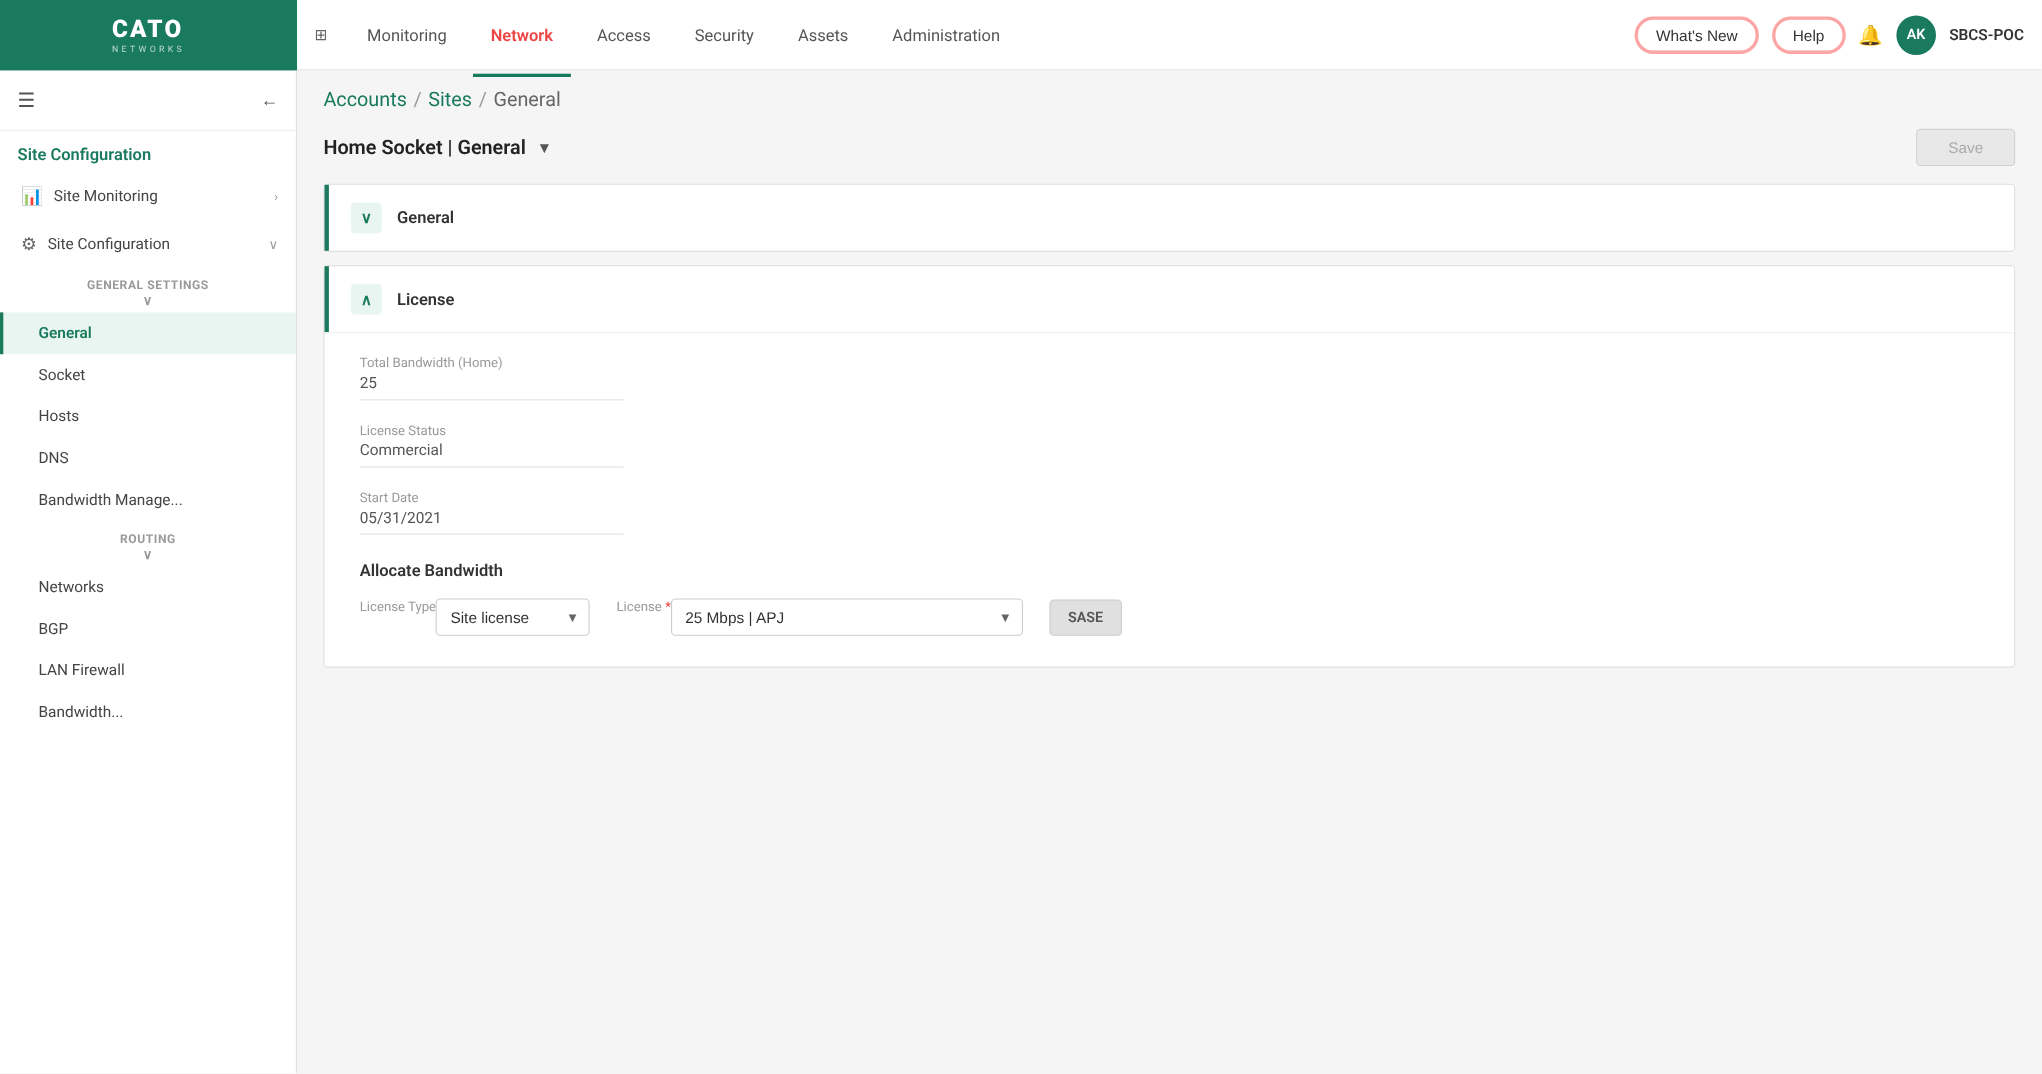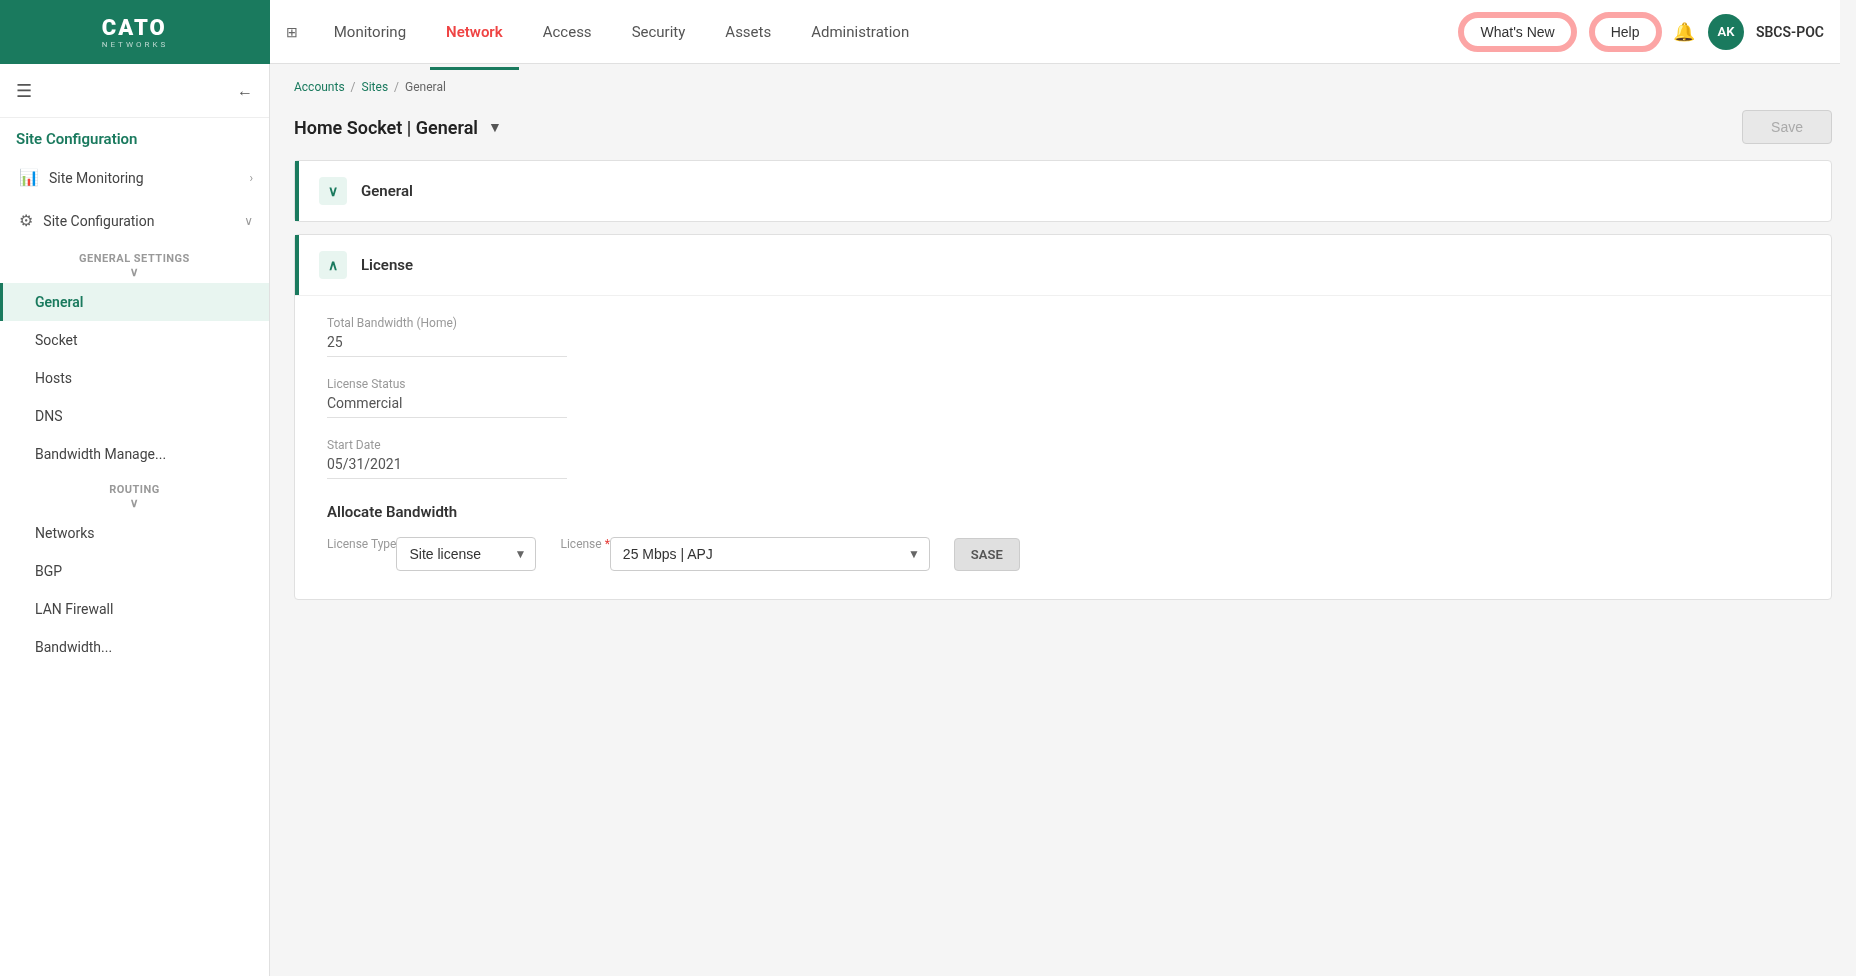--- a/index.html
+++ b/index.html
@@ -6,21 +6,21 @@
     body { font-family: -apple-system, BlinkMacSystemFont, 'Segoe UI', Roboto, sans-serif; font-size: 14px; color: #333; background: #f5f5f5; height: 976px; overflow: hidden; }
 
     
     .top-nav {
       display: flex;
       align-items: center;
       background: #fff;
       border-bottom: 1px solid #e0e0e0;
       height: 64px;
       position: fixed;
-      top: 0; left: 0; right: 16px;
+      top: 0; left: 0; right: 0;
       z-index: 100;
     }
     .logo-area {
       width: 270px;
       background: #1a7a5e;
       height: 64px;
       display: flex;
       align-items: center;
       justify-content: center;
       flex-shrink: 0;
@@ -72,21 +72,21 @@
       background: #1a7a5e;
     }
 
     .nav-right {
       display: flex;
       align-items: center;
       gap: 12px;
       padding: 0 16px;
     }
     .btn-outline {
-      border: 6px solid #fca5a5;
+      border: 3px solid #fca5a5;
       background: #fff;
       padding: 6px 16px;
       border-radius: 20px;
       cursor: pointer;
       font-size: 14px;
       color: #333;
     }
     .bell-icon { color: #666; font-size: 18px; cursor: pointer; }
     .avatar {
       width: 36px; height: 36px;
@@ -176,21 +176,21 @@
       background: #f5f5f5;
     }
     .content-inner {
       padding: 16px 24px;
     }
     .breadcrumb {
       display: flex;
       align-items: center;
       gap: 6px;
       margin-bottom: 16px;
-      font-size: 12px;
+      font-size: 18px;
     }
     .breadcrumb-link { color: #1a7a5e; cursor: pointer; }
     .breadcrumb-sep { color: #999; }
     .breadcrumb-current { color: #666; }
 
     .page-header {
       display: flex;
       align-items: center;
       justify-content: space-between;
       margin-bottom: 16px;

